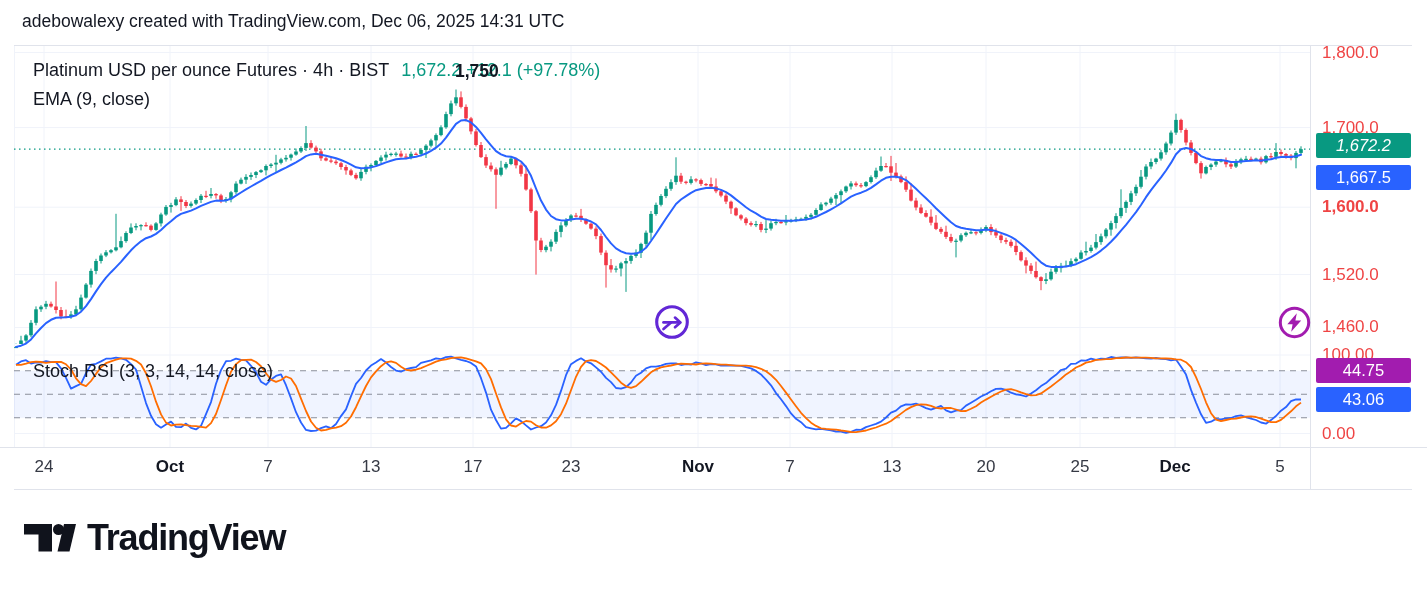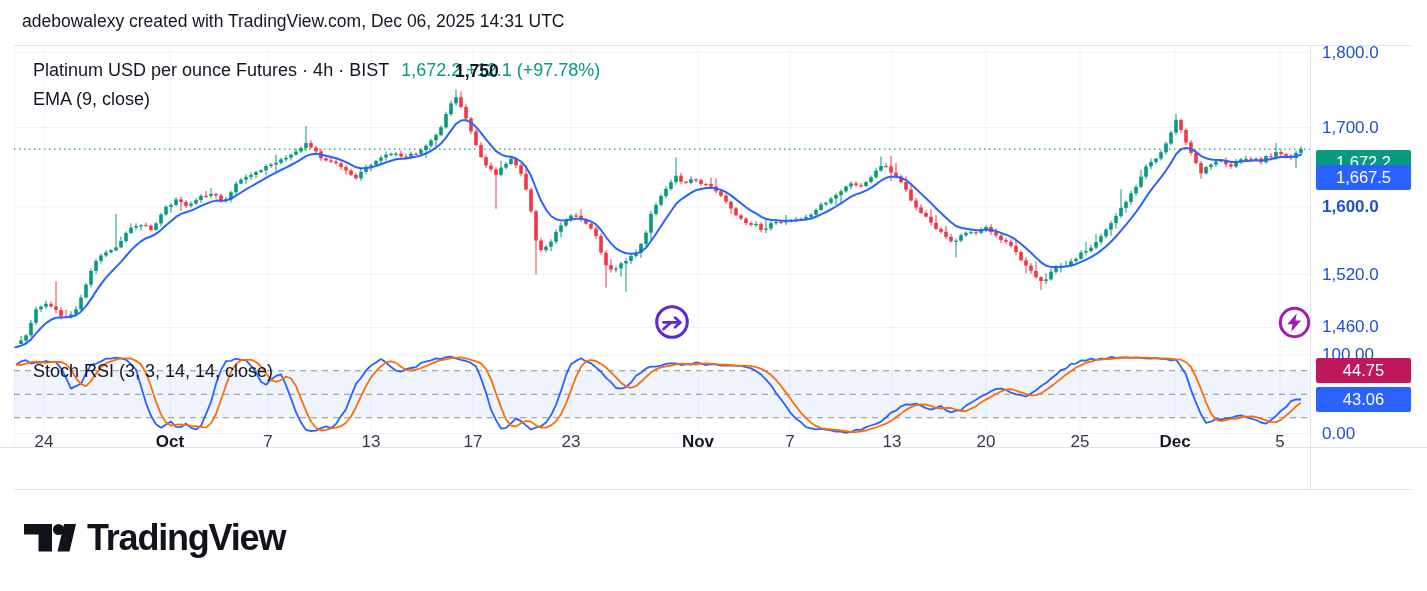--- a/index.html
+++ b/index.html
@@ -8,22 +8,22 @@
   .topbar-text{position:absolute;left:22px;top:11px;font-size:17.5px;color:#131722;white-space:nowrap;z-index:7;}
   #plot{position:absolute;left:0;top:0;z-index:1;}
   .hline{position:absolute;height:0;border-top:1px solid #e0e3eb;z-index:2;}
   .vline{position:absolute;width:0;border-left:1px solid #e0e3eb;z-index:2;}
   .legend{position:absolute;z-index:5;font-size:18px;color:#131722;white-space:nowrap;}
   .l1{left:33px;top:60px;}
   .l1 .vals{color:#089981;margin-left:12px;}
   .l2{left:33px;top:89px;}
   .l3{left:33px;top:361px;text-align:center;}
   .high-label{position:absolute;left:455px;top:61px;font-weight:700;font-size:17.5px;color:#131722;z-index:6;}
-  .ptick{position:absolute;left:1322px;font-size:17px;color:#1d4ed8;height:22px;line-height:22px;z-index:4;white-space:nowrap;}
-  .time-axis{position:absolute;left:0;top:430px;width:1178px;height:30px;z-index:4;}
+  .ptick{position:absolute;left:1322px;font-size:17px;color:#ef4444;height:22px;line-height:22px;z-index:4;white-space:nowrap;}
+  .time-axis{position:absolute;left:0;top:455px;width:1178px;height:30px;z-index:4;}
   .ttick{position:absolute;transform:translateX(-50%);top:0;font-size:17px;color:#363a45;line-height:24px;}
   .ttick.month{font-weight:700;color:#131722;}
   .badge{position:absolute;left:1316px;width:95px;height:25px;line-height:25px;border-radius:2px;color:#fff;
          text-align:center;font-size:16.5px;font-weight:500;z-index:6;}
   .event-icon{position:absolute;z-index:5;}
   .footer{position:absolute;left:24px;top:517px;display:flex;align-items:flex-start;gap:11px;z-index:5;}
   .tv-word{font-size:36px;font-weight:800;letter-spacing:-1.2px;color:#10131c;}
 </style>
 </head>
 <body>
@@ -610,23 +610,23 @@
   <div id="price-ticks">
       <div class="ptick" style="top: 41.5048px;">1,800.0</div>
       <div class="ptick" style="top: 116.571px;">1,700.0</div>
       <div class="ptick" style="top: 196.189px; font-weight: bold;">1,600.0</div>
       <div class="ptick" style="top: 263.553px;">1,520.0</div>
       <div class="ptick" style="top: 316.444px;">1,460.0</div>
       <div class="ptick" style="top: 344px;">100.00</div>
       <div class="ptick" style="top: 422.5px;">0.00</div>
     </div>
 
-  <div class="badge" id="badge-last" style="background: rgb(8, 153, 129); top: 150px;">1,672.2</div>
+  <div class="badge" id="badge-last" style="background: rgb(8, 153, 129); top: 133px; font-style: italic;">1,672.2</div>
   <div class="badge" id="badge-ema" style="background: rgb(41, 98, 255); top: 165px;">1,667.5</div>
-  <div class="badge" id="badge-d" style="background: #be185d; top: 358px;">44.75</div>
+  <div class="badge" id="badge-d" style="background: #a21caf; top: 358px;">44.75</div>
   <div class="badge" id="badge-k" style="background: rgb(41, 98, 255); top: 387px;">43.06</div>
 
   <div class="time-axis" id="time-axis">
       <div class="ttick" style="left: 44px;">24</div>
       <div class="ttick month" style="left: 170px;">Oct</div>
       <div class="ttick" style="left: 268px;">7</div>
       <div class="ttick" style="left: 371px;">13</div>
       <div class="ttick" style="left: 473px;">17</div>
       <div class="ttick" style="left: 571px;">23</div>
       <div class="ttick month" style="left: 698px;">Nov</div>

